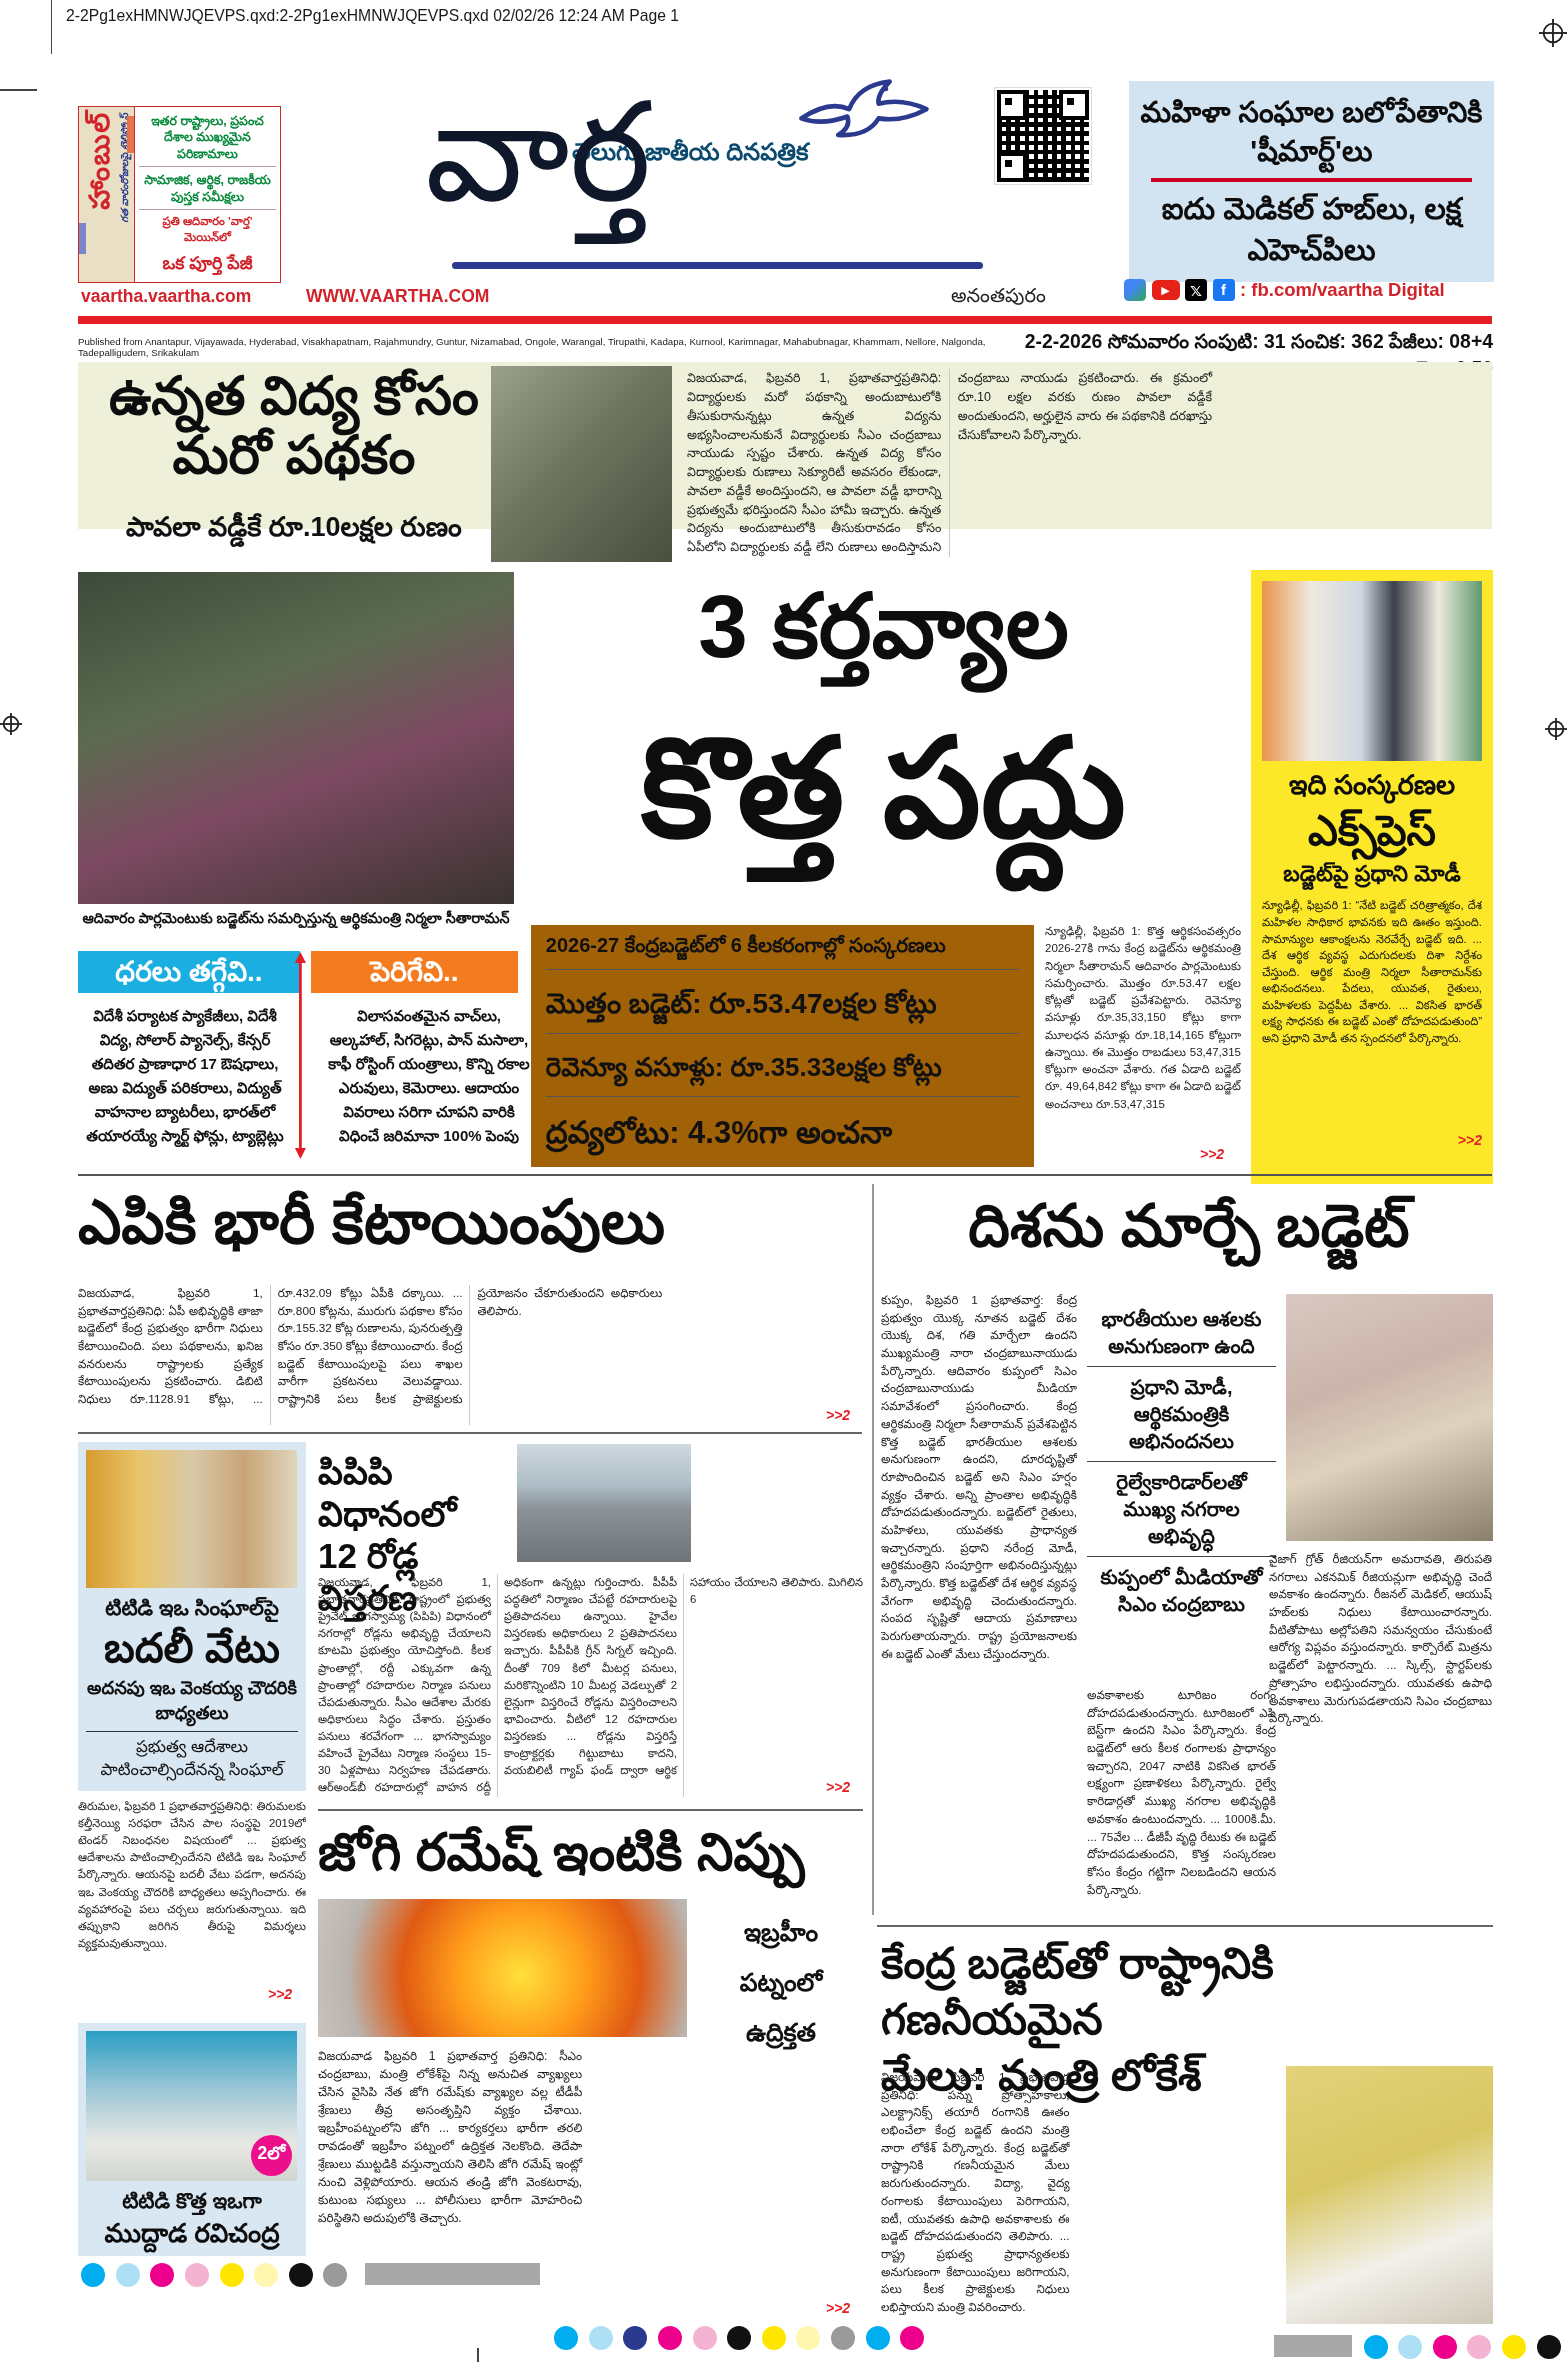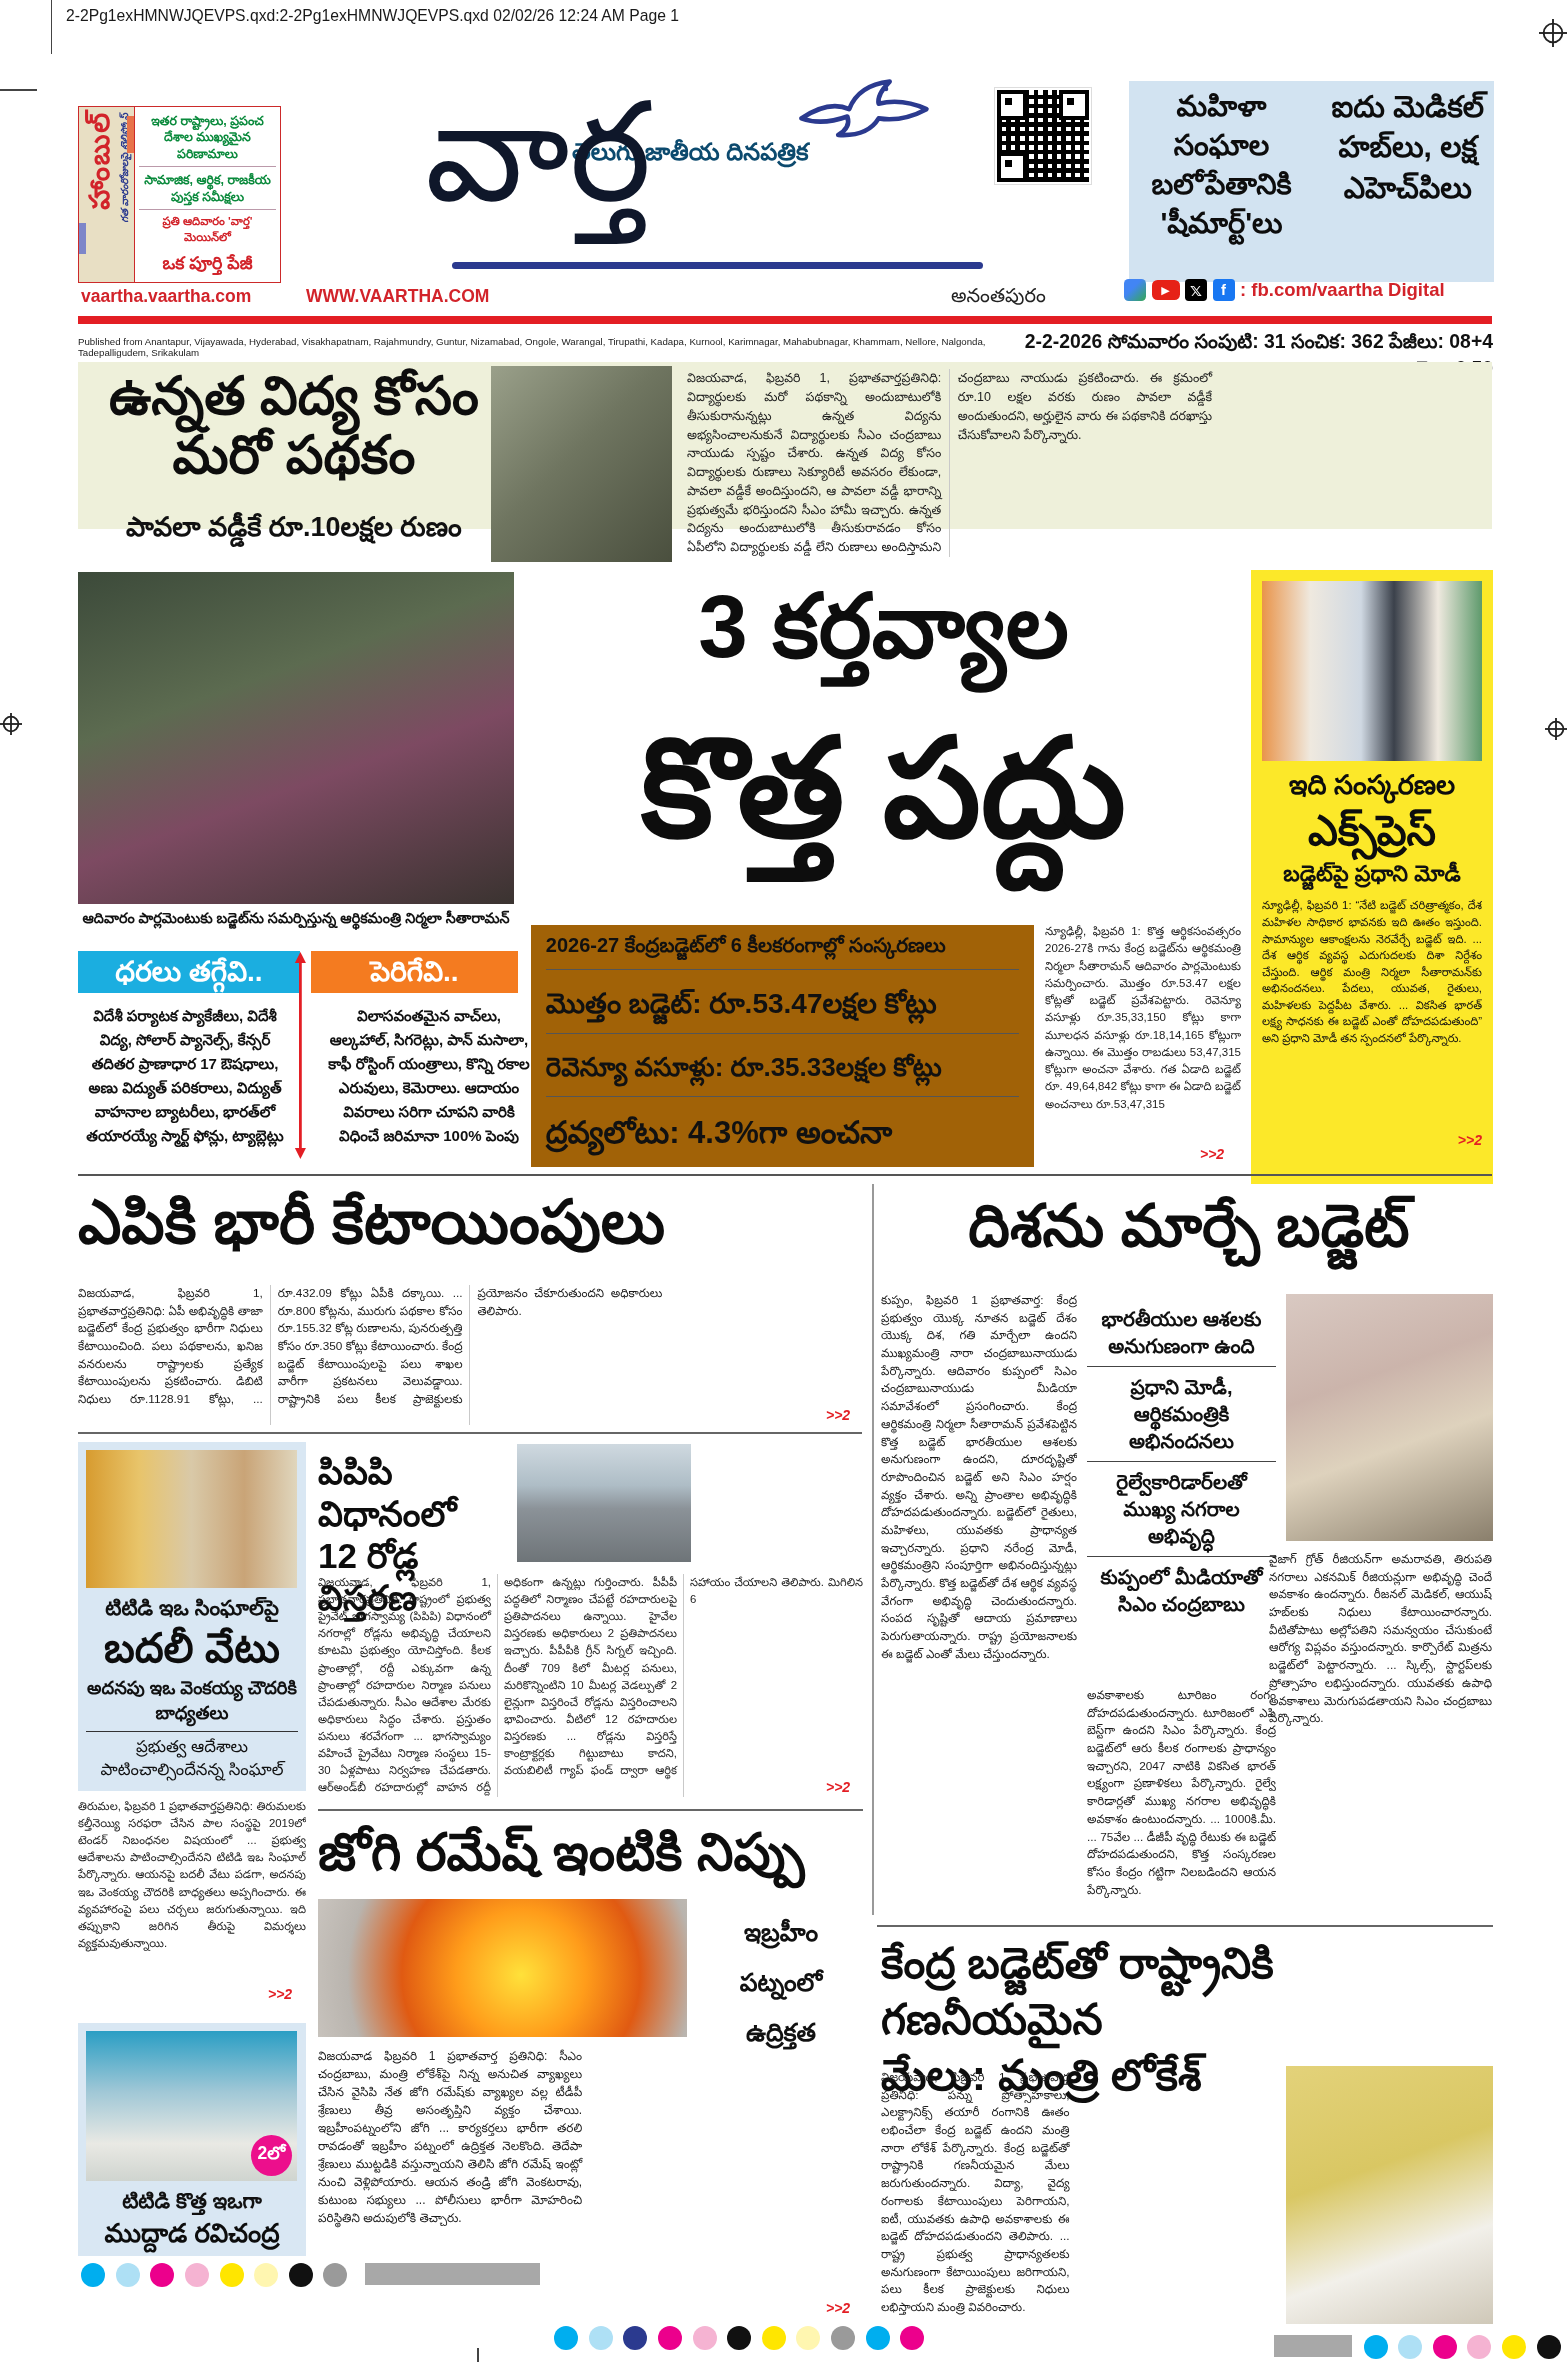--- a/index.html
+++ b/index.html
@@ -95,21 +95,21 @@
   </div>
   <div class="abs" style="left:425px;top:39px;width:563px;height:226px;line-height:226px;text-align:left;font-size:138px;font-weight:400;color:#0f172a;">వార్త</div>
   <div class="abs" style="left:452px;top:262px;width:531px;height:6.5px;background:#2b3a8f;border-radius:3.7px;"></div>
 
   <div class="abs qr" style="left:995px;top:88px;width:92px;height:92px;">
     <span class="finder" style="left:0;top:0;"></span>
     <span class="finder" style="right:0;top:0;"></span>
     <span class="finder" style="left:0;bottom:0;"></span>
   </div>
 
-  <div class="abs" style="left:1129px;top:81px;width:365px;height:201px;background:#d2e3f1;display:flex;justify-content:center;padding:5.5px 9.2px;box-sizing:border-box;">
+  <div class="abs" style="left:1129px;top:81px;width:365px;height:201px;background:#d2e3f1;display:flex;flex-direction:column;justify-content:center;padding:5.5px 9.2px;box-sizing:border-box;">
     <div class="c hl" style="font-size:29px;line-height:1.35;">మహిళా సంఘాల బలోపేతానికి 'షీమార్ట్'లు</div>
     <div style="height:3.7px;background:#c02;margin:7.4px 13px;"></div>
     <div class="c hl" style="font-size:30px;line-height:1.35;">ఐదు మెడికల్ హబ్‌లు, లక్ష ఎహెచ్‌పిలు</div>
   </div>
 
   <div class="abs" style="left:951px;top:284px;width:157px;font-size:19.4px;color:#222;">అనంతపురం</div>
   <div class="abs" style="left:1124px;top:279px;display:flex;align-items:center;gap:5.5px;">
     <span style="width:22px;height:22px;border-radius:4.6px;background:linear-gradient(135deg,#4285f4 40%,#34a853 100%);display:inline-block;"></span>
     <span style="width:28px;height:20px;border-radius:5.5px;background:#e62117;display:inline-flex;align-items:center;justify-content:center;color:#fff;font-size:11px;">▶</span>
     <span style="width:22px;height:22px;background:#000;color:#fff;display:inline-flex;align-items:center;justify-content:center;font-weight:bold;border-radius:3.7px;">𝕏</span>

